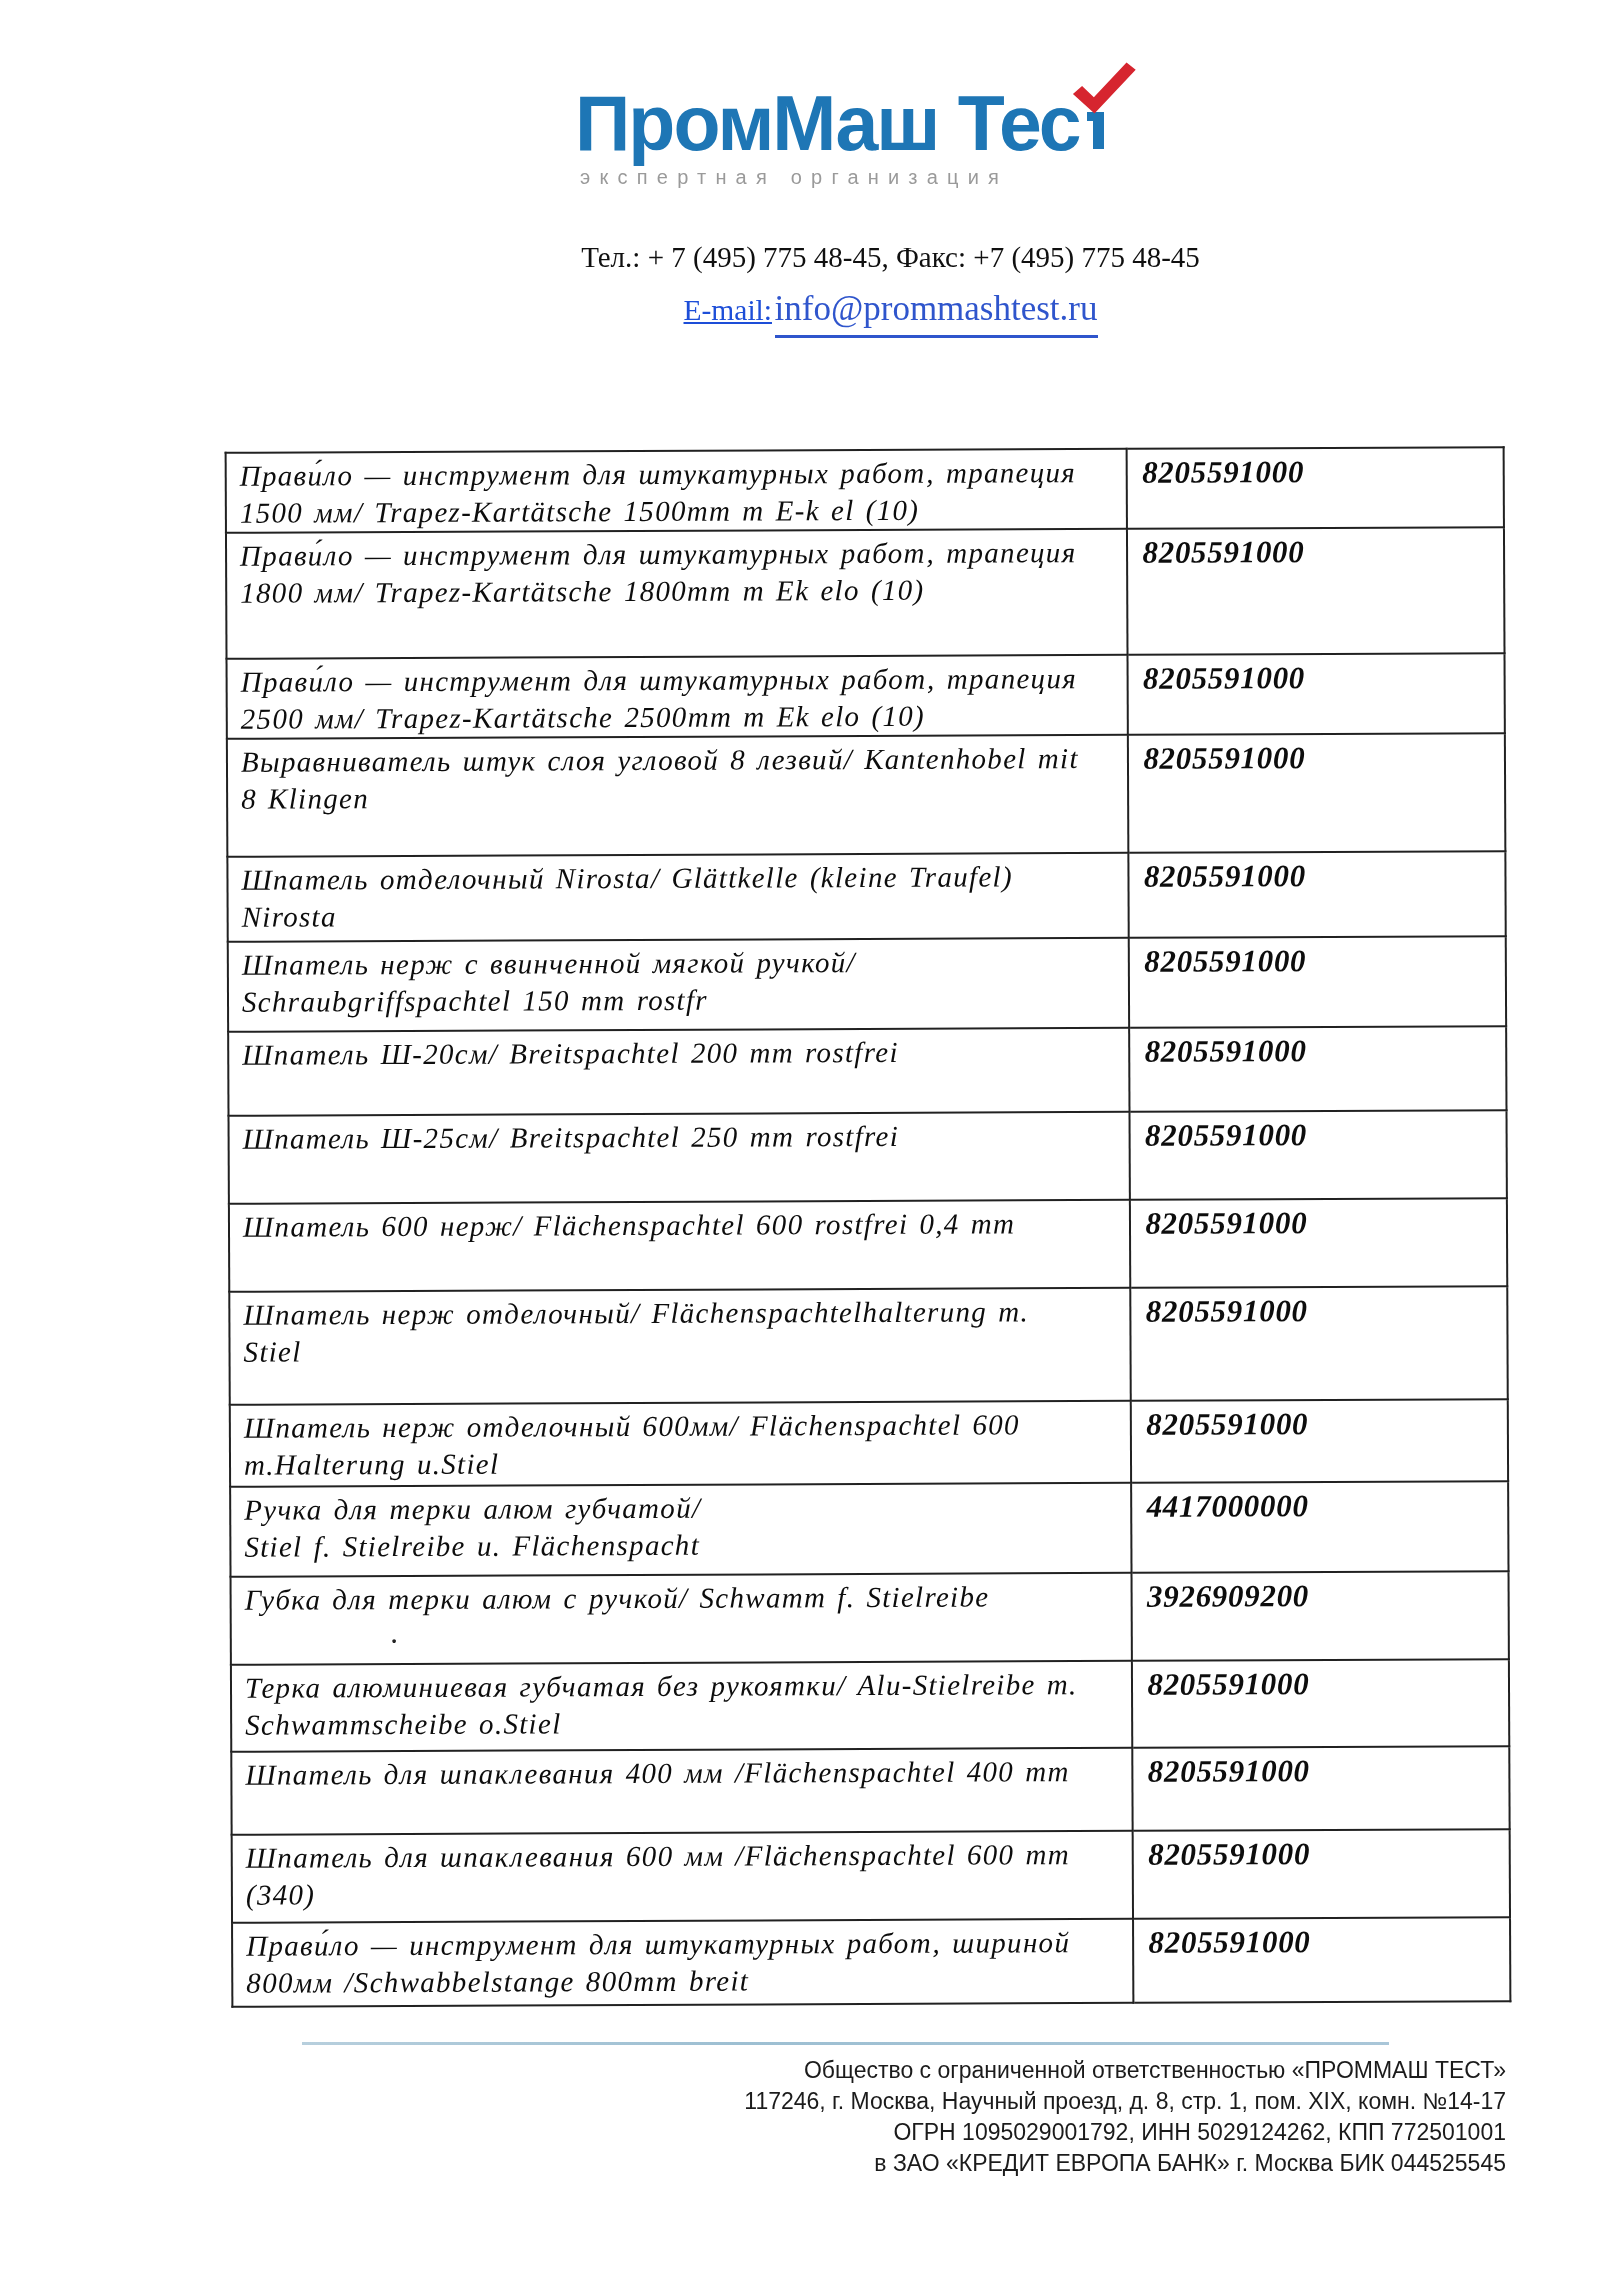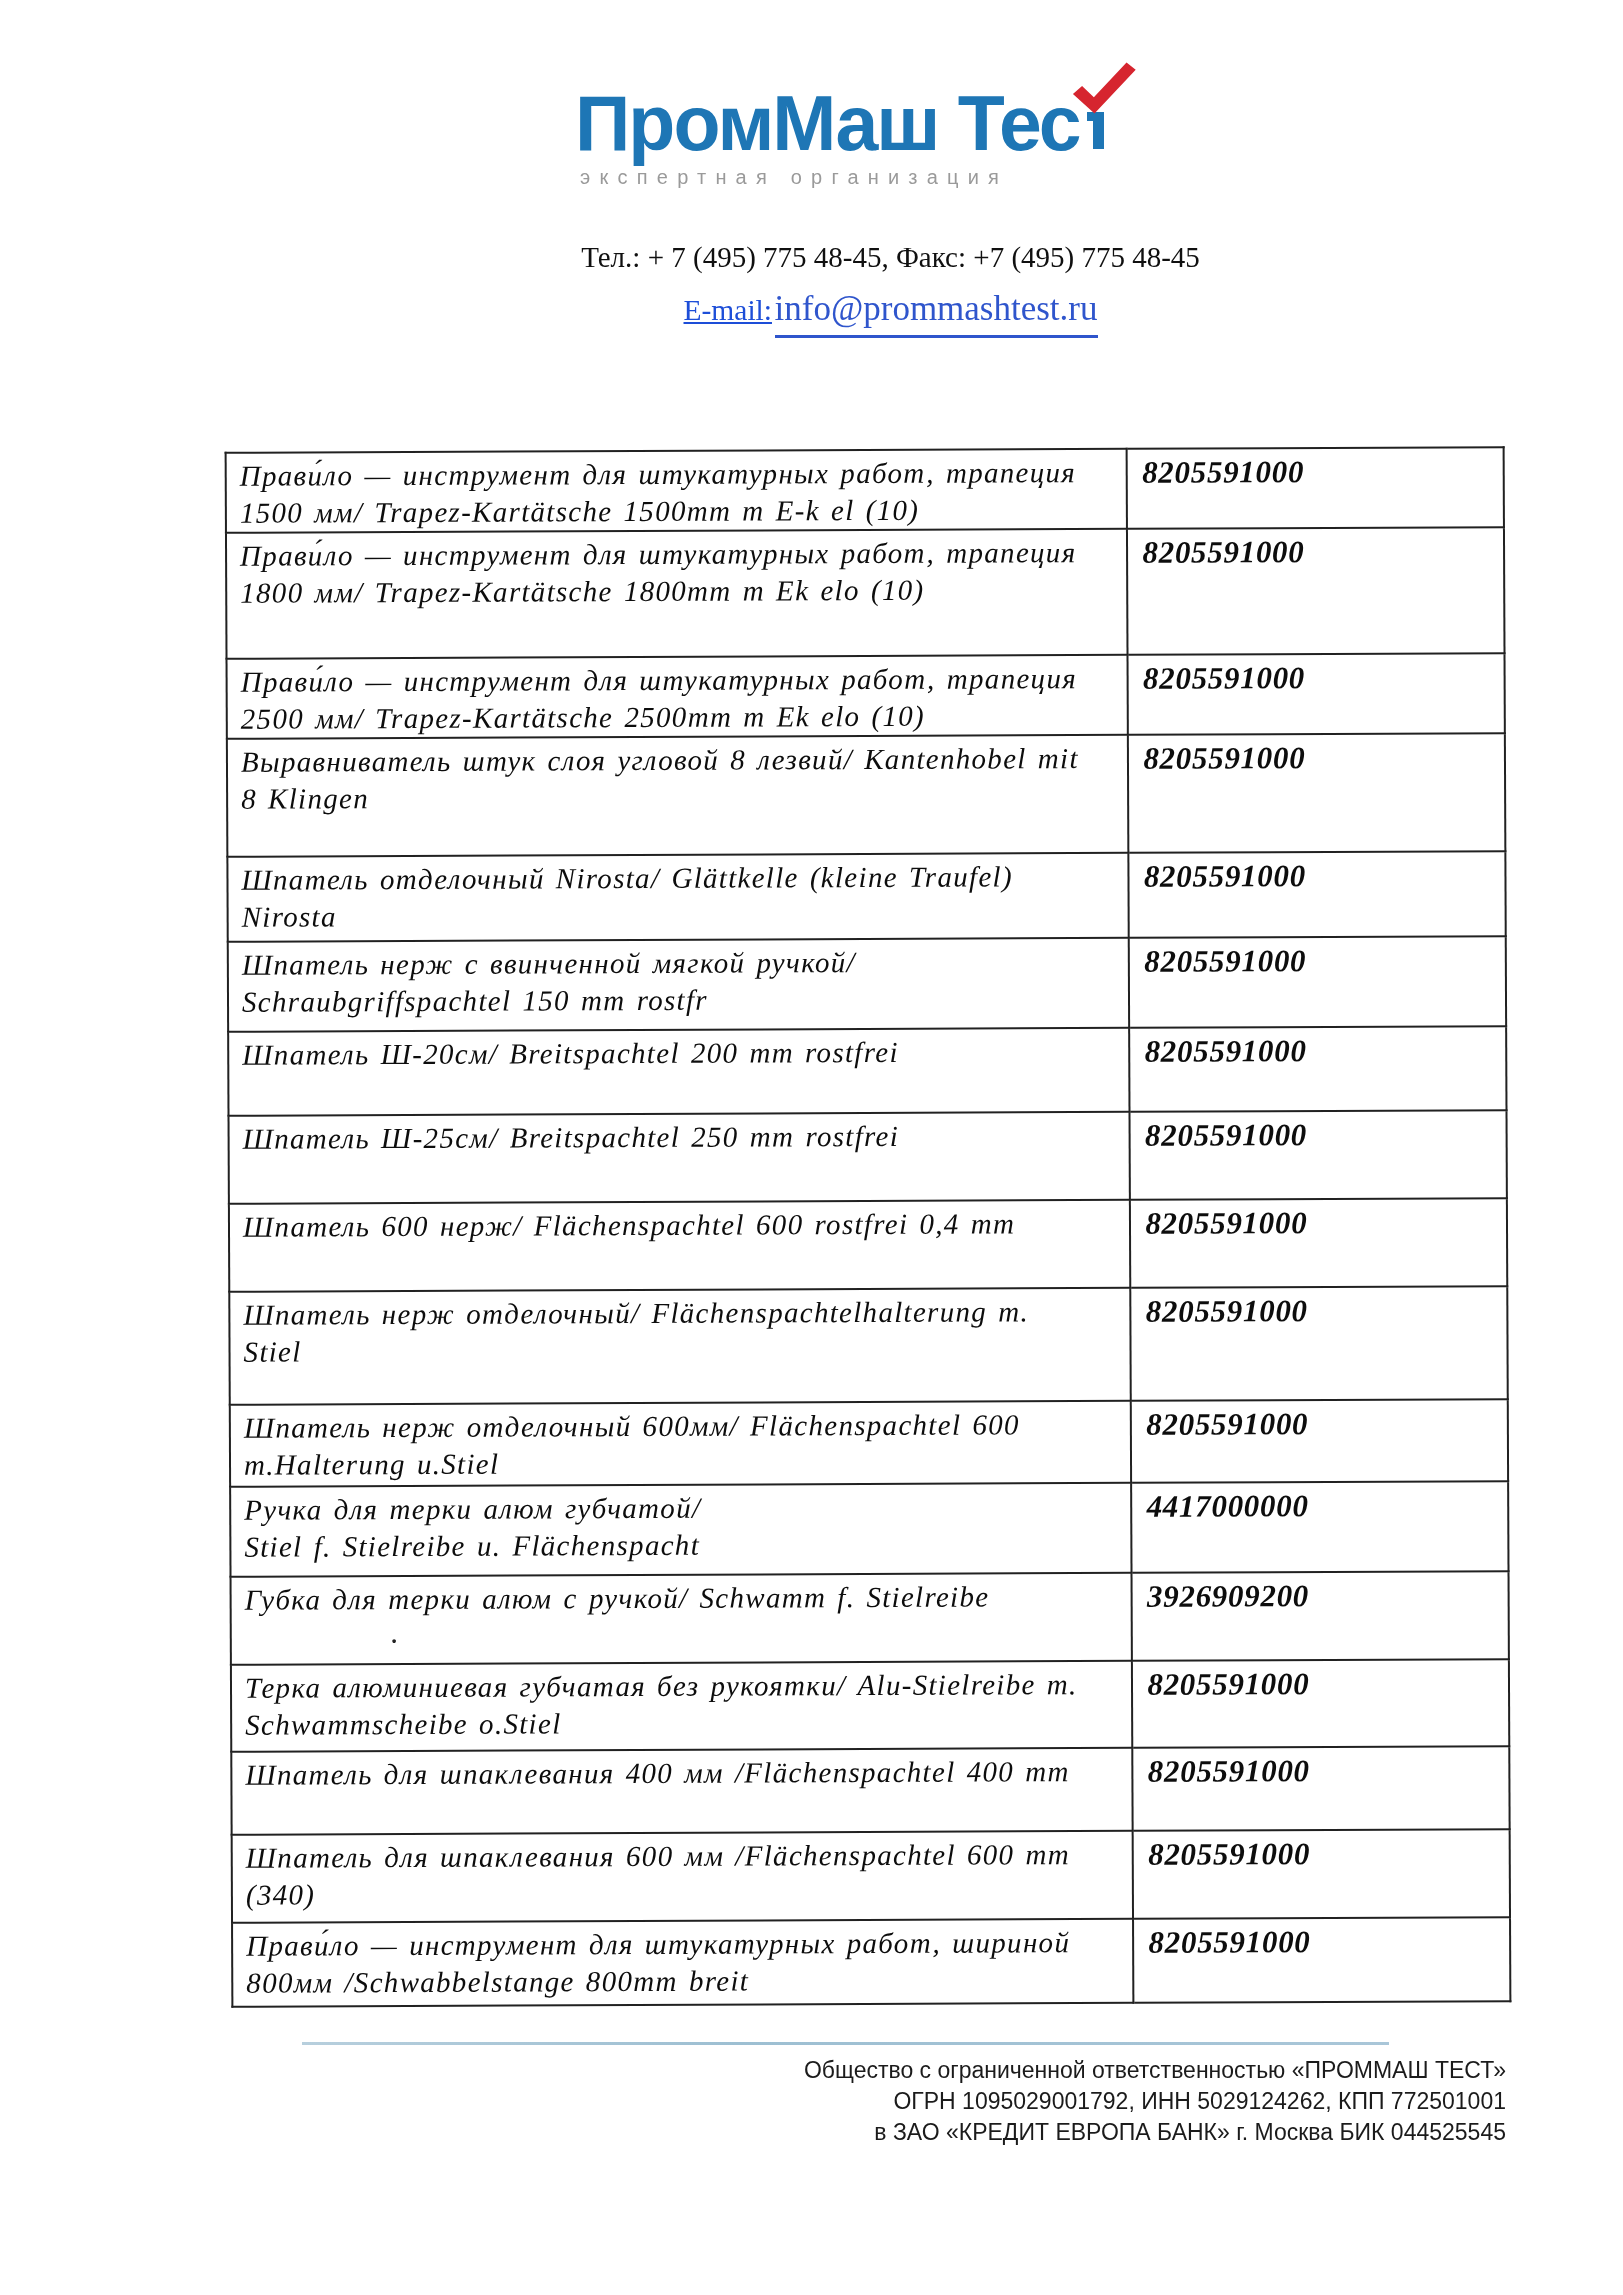--- a/index.html
+++ b/index.html
@@ -153,18 +153,19 @@
           <td class="cell-code">8205591000</td>
         </tr>
       </tbody>
   </table>
 
   <div class="stray-dot">.</div>
 
   <div class="footer-rule"></div>
   <div class="footer" id="footer">
       <div>Общество с ограниченной ответственностью «ПРОММАШ ТЕСТ»</div>
+      <div>117246, г. Москва, Научный проезд, д. 8, стр. 1, пом. XIX, комн. №14-17</div>
       <div>ОГРН 1095029001792, ИНН 5029124262, КПП 772501001</div>
       <div>в ЗАО «КРЕДИТ ЕВРОПА БАНК» г. Москва БИК 044525545</div>
     </div>
 
 </div>
 
 
 </body></html>

